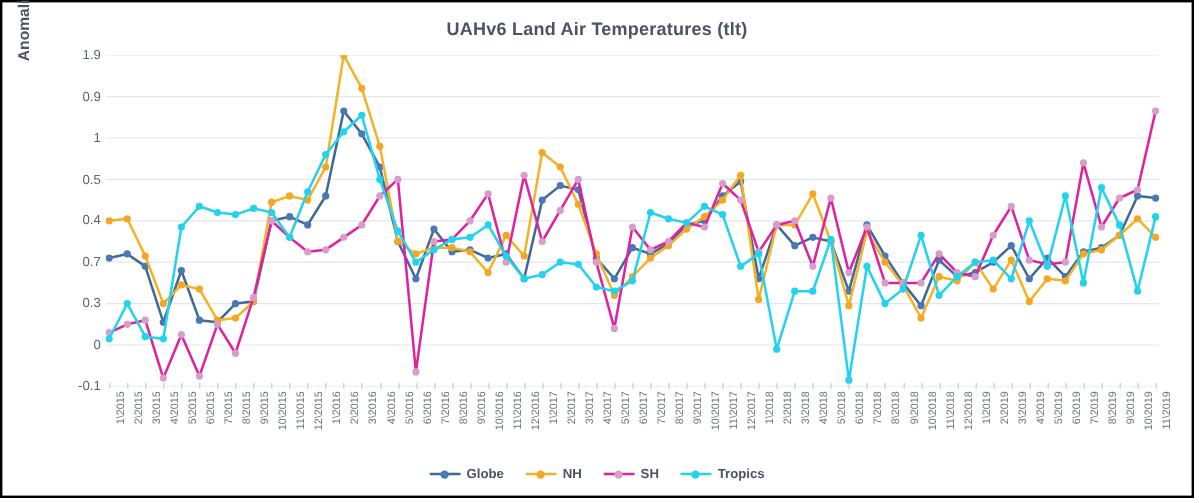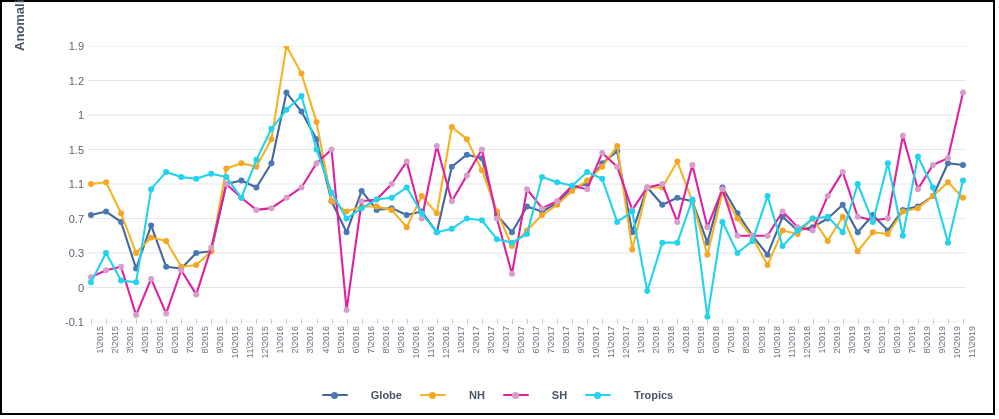--- a/index.html
+++ b/index.html
@@ -81,21 +81,21 @@
   }
   #legend{
     position:absolute;
     left:0;right:0;bottom:12px;
     display:flex;
     justify-content:center;
     align-items:center;
     gap:18px;
   }
   .legend-item{
-    display:flex;align-items:center;gap:23px;
+    display:flex;align-items:center;gap:5px;
     font-size:11px;font-weight:bold;color:#4a5464;
   }
   .legend-swatch{
     position:relative;
     width:26px;height:9px;
     display:inline-block;
   }
   .legend-swatch .lline{
     position:absolute;left:0;top:3.5px;
     width:26px;height:2.2px;border-radius:1px;
@@ -103,32 +103,33 @@
   .legend-swatch .ldot{
     position:absolute;left:9px;top:1px;
     width:7px;height:7px;border-radius:50%;
   }
 </style>
 </head>
 <body>
 
 <div id="frame">
 
+  <div id="chart-title">UAHv6 Land Air Temperatures (tlt)</div>
 
   <div id="ylabel">Anomalies in C</div>
 
   <div id="yticks">
       <div class="ytick" style="top: 276px;">-0.1</div>
       <div class="ytick" style="top: 241.5px;">0</div>
       <div class="ytick" style="top: 207px;">0.3</div>
       <div class="ytick" style="top: 172.5px;">0.7</div>
-      <div class="ytick" style="top: 138px;">1.1</div>
-      <div class="ytick" style="top: 103.5px;">1.5</div>
+      <div class="ytick" style="top: 138px;">0.4</div>
+      <div class="ytick" style="top: 103.5px;">0.5</div>
       <div class="ytick" style="top: 69px;">1</div>
-      <div class="ytick" style="top: 34.5px;">1.2</div>
+      <div class="ytick" style="top: 34.5px;">0.9</div>
       <div class="ytick" style="top: 0px;">1.9</div>
     </div>
 
   <div id="plot-wrap">
     <svg id="plot-svg" width="878" height="276">
         <line x1="0" x2="878" y1="276" y2="276" stroke="#e3e6ea" stroke-width="1"></line>
         <line x1="0" x2="878" y1="241.5" y2="241.5" stroke="#e3e6ea" stroke-width="1"></line>
         <line x1="0" x2="878" y1="207" y2="207" stroke="#e3e6ea" stroke-width="1"></line>
         <line x1="0" x2="878" y1="172.49999999999997" y2="172.49999999999997" stroke="#e3e6ea" stroke-width="1"></line>
         <line x1="0" x2="878" y1="137.99999999999997" y2="137.99999999999997" stroke="#e3e6ea" stroke-width="1"></line>

